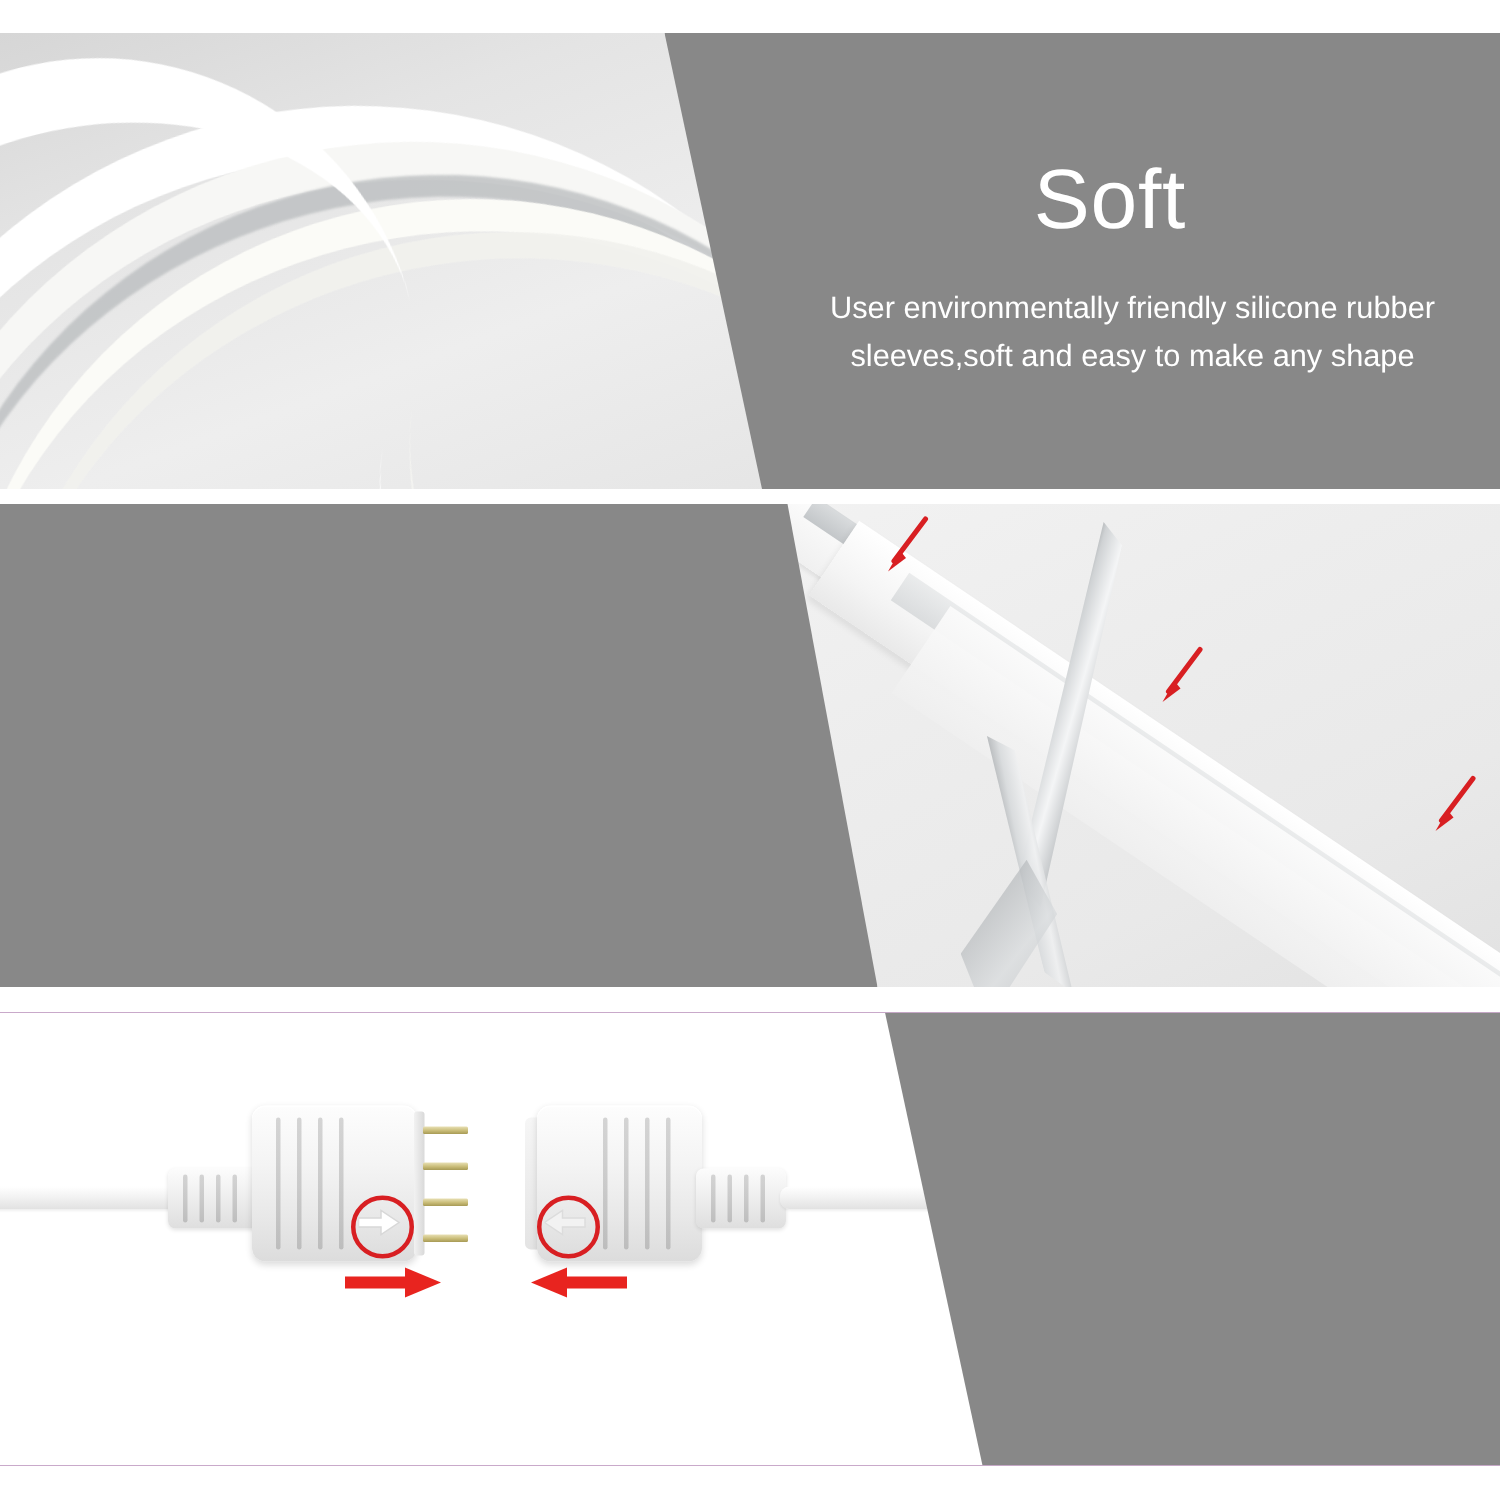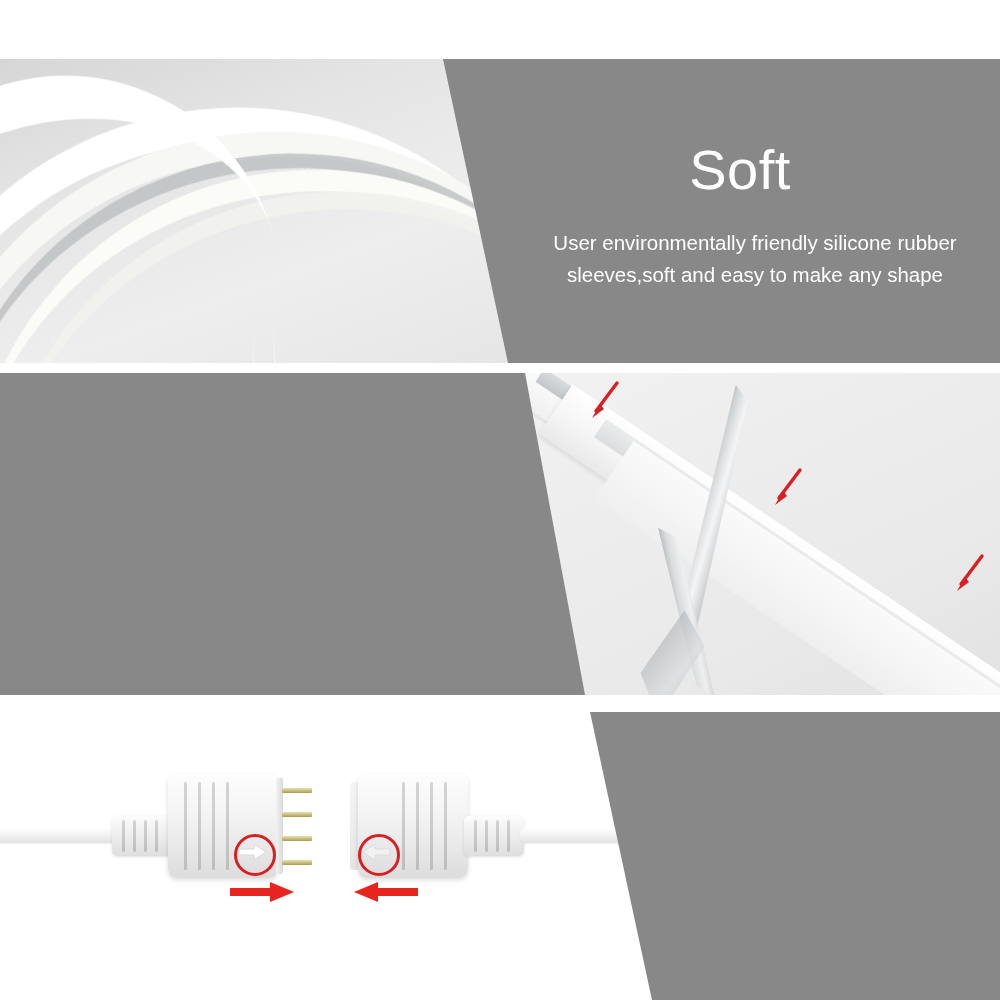--- a/index.html
+++ b/index.html
@@ -1,19 +1,19 @@
 <!DOCTYPE html>
 <html><head>
 <meta charset="utf-8">
 <style>
   html,body{margin:0;padding:0;background:#fff;}
   body{width:1000px;height:1000px;font-family:"Liberation Sans",sans-serif;overflow:hidden;}
   .sheet{position:relative;width:1000px;height:1000px;background:#ffffff;}
 
-  .panel{position:absolute;left:0;width:1000px;overflow:hidden;background:#701a75;margin-top:37px;}
+  .panel{position:absolute;left:0;width:1000px;overflow:hidden;background:#701a75;}
   #panel-soft{top:22px;height:304px;}
   #panel-cut{top:336px;height:322px;}
   #panel-conn{top:675px;height:302px;}
 
   .photo{position:absolute;top:0;left:0;width:1000px;height:100%;overflow:hidden;}
 
   
   .wedge{position:absolute;top:0;height:100%;width:1000px;background:#888888;}
   .wedge.right{left:0;}
   .wedge.left{left:0;}

